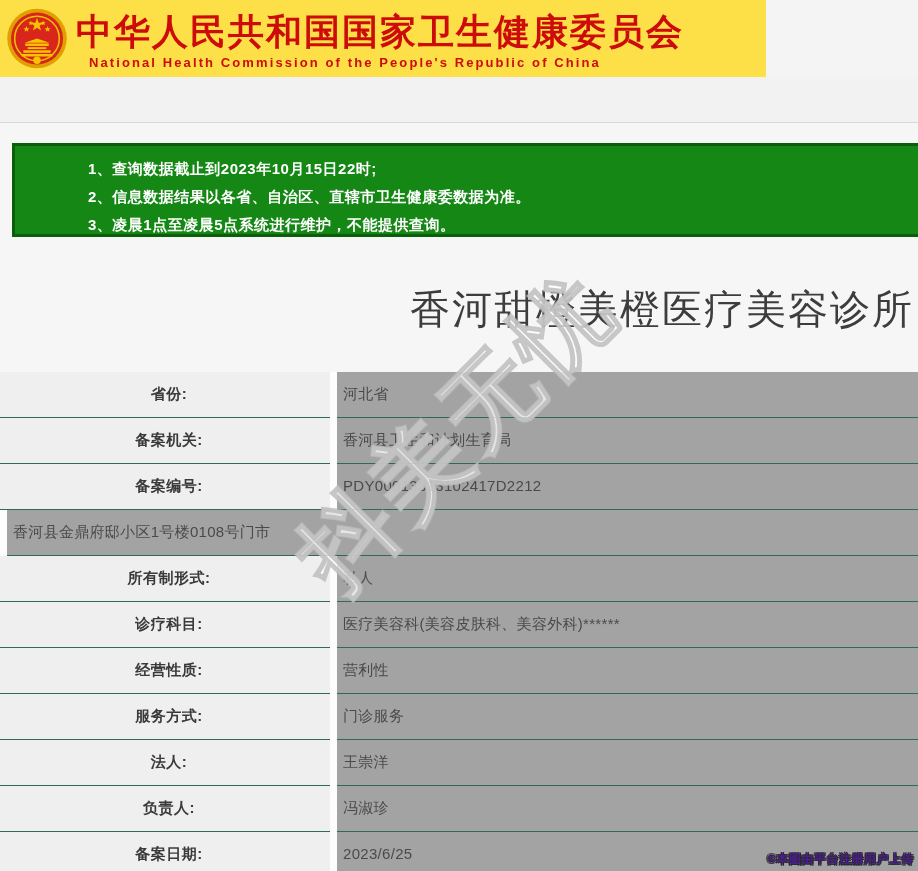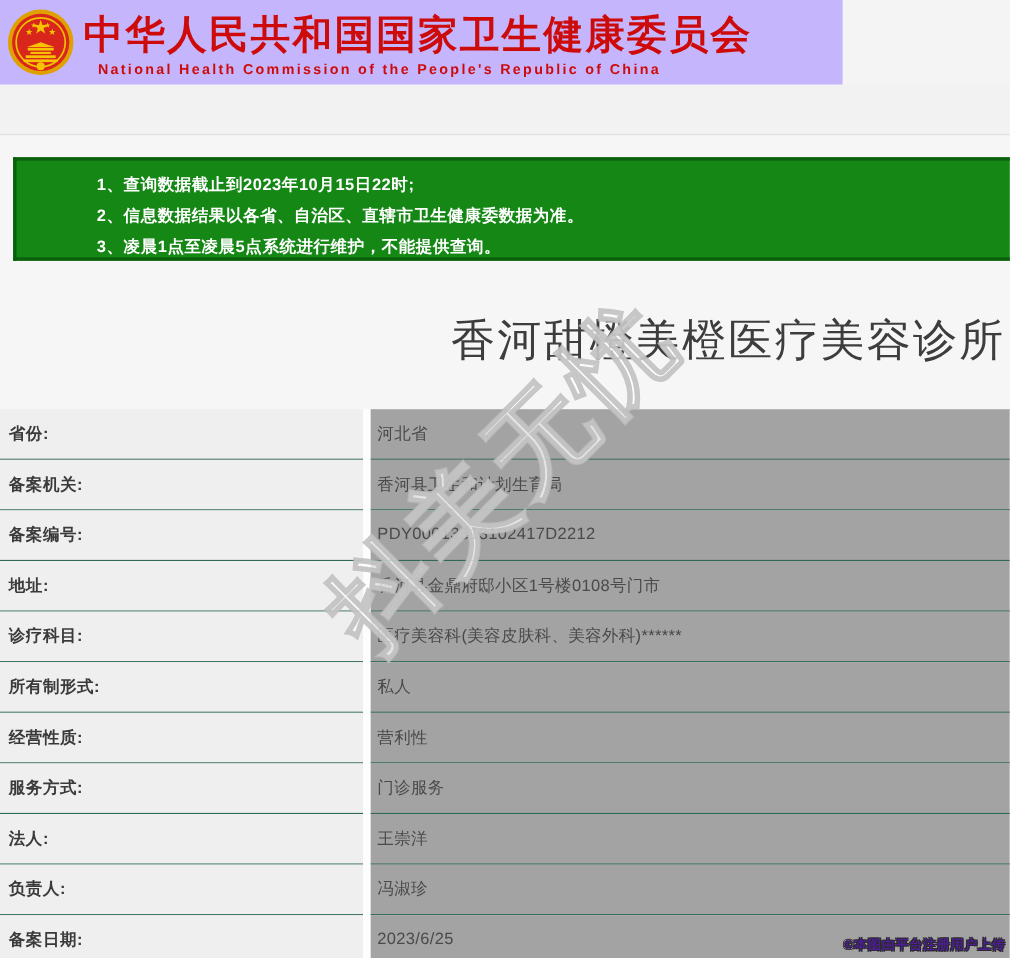--- a/index.html
+++ b/index.html
@@ -3,21 +3,21 @@
 <meta charset="utf-8">
 <style>
   html,body{margin:0;padding:0;}
   body{
     width:918px;height:871px;overflow:hidden;position:relative;
     background:#f6f6f6;
     font-family:"Liberation Sans","DejaVu Sans",sans-serif;
   }
   
   .header-band{position:absolute;left:0;top:0;width:918px;height:77px;background:#f4f4f4;}
-  .header{position:absolute;left:0;top:0;width:766px;height:77px;background:#c4b5fd;}
+  .header{position:absolute;left:0;top:0;width:766px;height:77px;background:#fde047;}
   .emblem{position:absolute;left:6px;top:4px;width:62px;height:69px;}
   .title-cn{
     position:absolute;left:76px;top:8px;width:680px;
     font-size:36px;font-weight:bold;color:#ce0b0b;letter-spacing:2px;white-space:nowrap;
   }
   .title-en{
     position:absolute;left:78px;top:55px;width:680px;
     font-size:13px;font-weight:bold;color:#ce0b0b;letter-spacing:2.1px;white-space:nowrap;padding-left:11px;
   }
   
@@ -37,21 +37,21 @@
   
   .clinic-title{
     position:absolute;left:410px;top:282px;width:508px;
     font-size:40px;font-weight:400;color:#3d3d3d;letter-spacing:2px;white-space:nowrap;
   }
   
   .dtable{position:absolute;left:0;top:372px;width:918px;}
   .trow{display:flex;width:918px;height:46px;}
   .tlabel{
     width:330px;box-sizing:border-box;background:#efefef;border-bottom:1px solid #2e6b52;
-    padding:13px 0 0 8px;font-size:15px;font-weight:bold;color:#3a3a3a;letter-spacing:0.5px;
+    padding:13px 0 0 8px;font-size:15px;font-weight:bold;color:#3a3a3a;letter-spacing:0.5px;text-align:center;
   }
   .tgap{width:7px;background:#fdfdfd;}
   .tvalue{
     flex:1;box-sizing:border-box;background:#a3a3a3;border-bottom:1px solid #2e6b52;
     padding:13px 0 0 6px;font-size:15px;color:#4a4a4a;letter-spacing:0.3px;white-space:nowrap;
   }
   
   .wm-diagonal{
     position:absolute;left:220px;top:370px;width:470px;height:120px;
     transform:rotate(-45deg);transform-origin:center;
@@ -114,33 +114,32 @@
       <div class="tlabel">备案机关:</div>
       <div class="tgap"></div>
       <div class="tvalue">香河县卫生和计划生育局</div>
     </div>
     <div class="trow">
       <div class="tlabel">备案编号:</div>
       <div class="tgap"></div>
       <div class="tvalue">PDY00013313102417D2212</div>
     </div>
     <div class="trow">
-      <div class="tlabel">地址:</div>
       <div class="tgap"></div>
       <div class="tvalue">香河县金鼎府邸小区1号楼0108号门市</div>
+    </div>
+    <div class="trow">
+      <div class="tlabel">所有制形式:</div>
+      <div class="tgap"></div>
+      <div class="tvalue">私人</div>
     </div>
     <div class="trow">
       <div class="tlabel">诊疗科目:</div>
       <div class="tgap"></div>
       <div class="tvalue">医疗美容科(美容皮肤科、美容外科)******</div>
-    </div>
-    <div class="trow">
-      <div class="tlabel">所有制形式:</div>
-      <div class="tgap"></div>
-      <div class="tvalue">私人</div>
     </div>
     <div class="trow">
       <div class="tlabel">经营性质:</div>
       <div class="tgap"></div>
       <div class="tvalue">营利性</div>
     </div>
     <div class="trow">
       <div class="tlabel">服务方式:</div>
       <div class="tgap"></div>
       <div class="tvalue">门诊服务</div>

